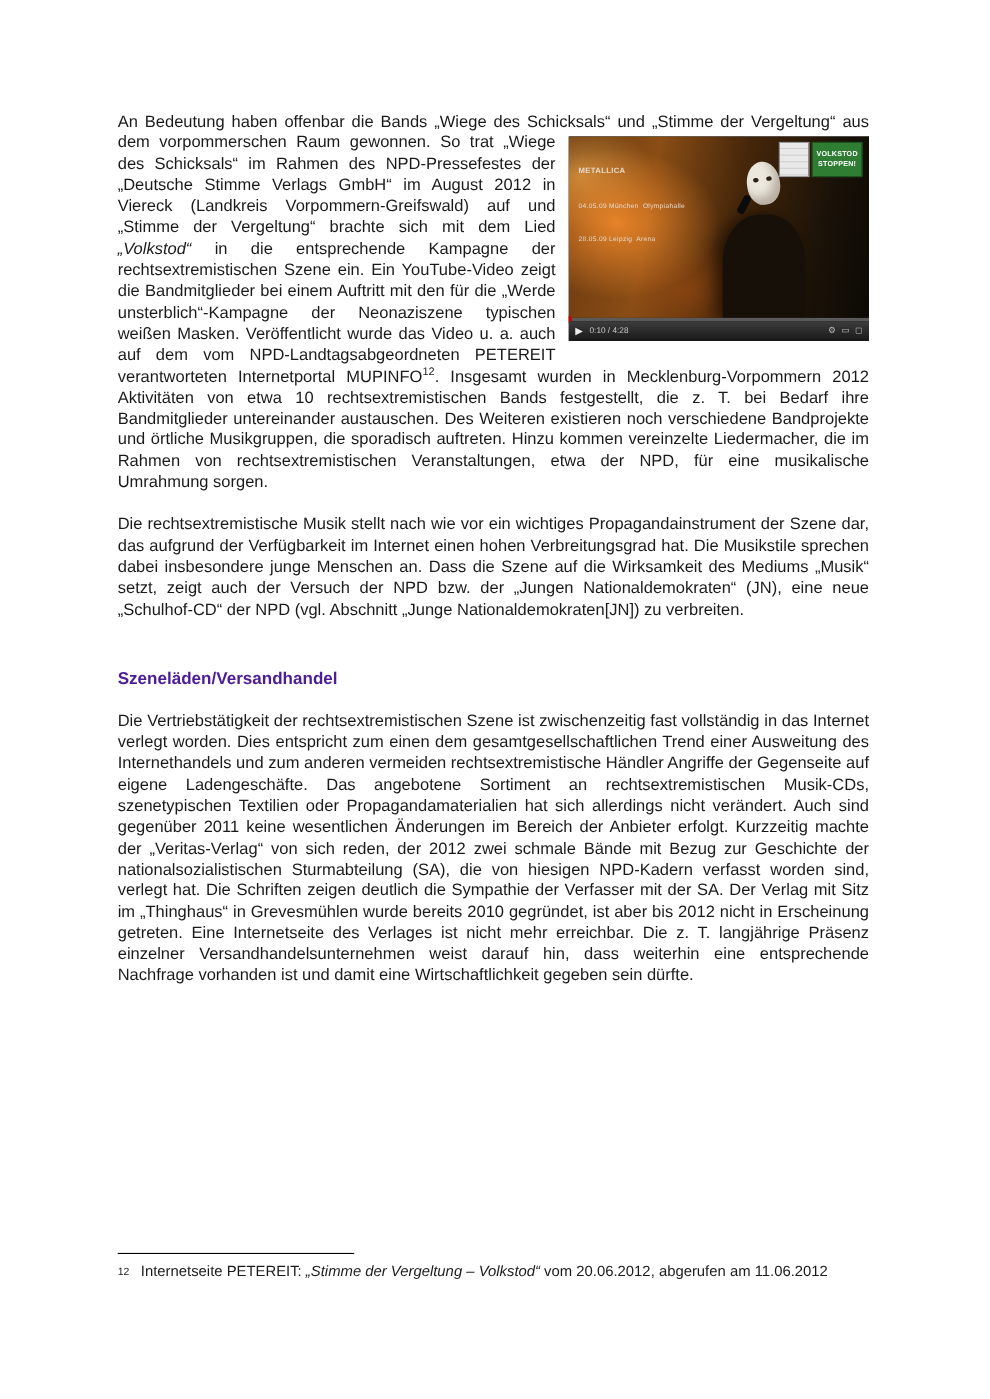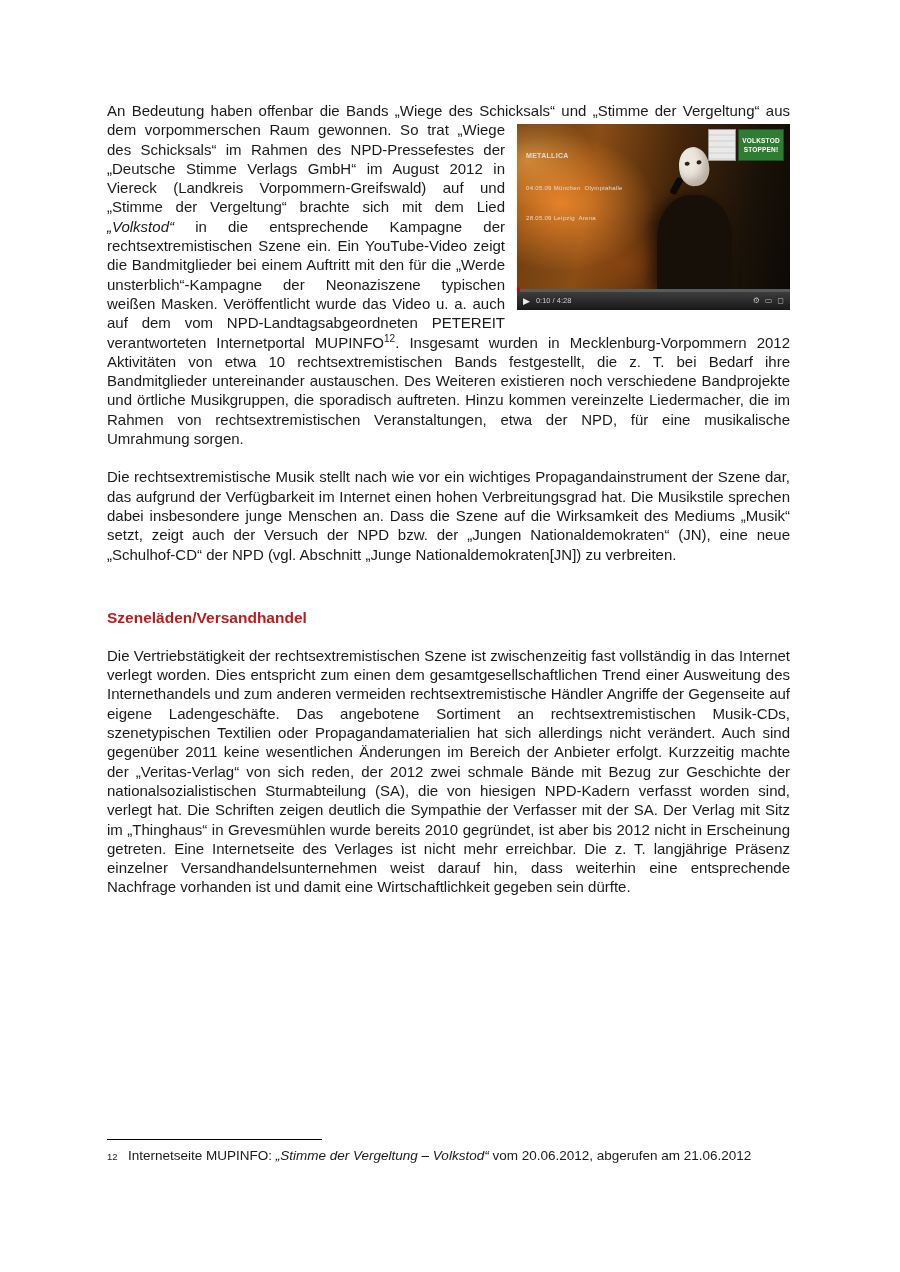--- a/index.html
+++ b/index.html
@@ -31,21 +31,21 @@
   }
   .body-text sup {
     font-size: 10px;
     line-height: 0;
     vertical-align: super;
   }
   .section-heading {
     font-size: 15.5px;
     font-weight: bold;
     margin: 45px 0 19px 0;
-    color: #b91c1c;
+    color: #4c1d95;
   }
   
   .float-spacer {
     float: right;
     width: 0;
     height: 23px;
   }
   .video-float {
     float: right;
     clear: right;
@@ -282,16 +282,16 @@
     <h3 class="section-heading">Szeneläden/Versandhandel</h3>
 
     <p class="body-text">Die Vertriebstätigkeit der rechtsextremistischen Szene ist zwischenzeitig fast vollständig in das Internet verlegt worden. Dies entspricht zum einen dem gesamtgesellschaftlichen Trend einer Ausweitung des Internethandels und zum anderen vermeiden rechtsextremistische Händler Angriffe der Gegenseite auf eigene Ladengeschäfte. Das angebotene Sortiment an rechtsextremistischen Musik-CDs, szenetypischen Textilien oder Propagandamaterialien hat sich allerdings nicht verändert. Auch sind gegenüber 2011 keine wesentlichen Änderungen im Bereich der Anbieter erfolgt. Kurzzeitig machte der „Veritas-Verlag“ von sich reden, der 2012 zwei schmale Bände mit Bezug zur Geschichte der nationalsozialistischen Sturmabteilung (SA), die von hiesigen NPD-Kadern verfasst worden sind, verlegt hat. Die Schriften zeigen deutlich die Sympathie der Verfasser mit der SA. Der Verlag mit Sitz im „Thinghaus“ in Grevesmühlen wurde bereits 2010 gegründet, ist aber bis 2012 nicht in Erscheinung getreten. Eine Internetseite des Verlages ist nicht mehr erreichbar. Die z. T. langjährige Präsenz einzelner Versandhandelsunternehmen weist darauf hin, dass weiterhin eine entsprechende Nachfrage vorhanden ist und damit eine Wirtschaftlichkeit gegeben sein dürfte.</p>
 
   </div>
 
   <div class="footnote-block">
     <div class="footnote-rule"></div>
     <div class="footnote">
       <span class="footnote-marker">12</span>
-      <span class="footnote-text"><span>Internetseite MUPINFO: </span><i>„Stimme der Vergeltung – Volkstod“</i><span> vom 20.06.2012, abgerufen am 21.06.2012</span></span>
+      <span class="footnote-text"><span>Internetseite PETEREIT: </span><i>„Stimme der Vergeltung – Volkstod“</i><span> vom 20.06.2012, abgerufen am 11.06.2012</span></span>
     </div>
   </div>
 </div>
 
 </body></html>

